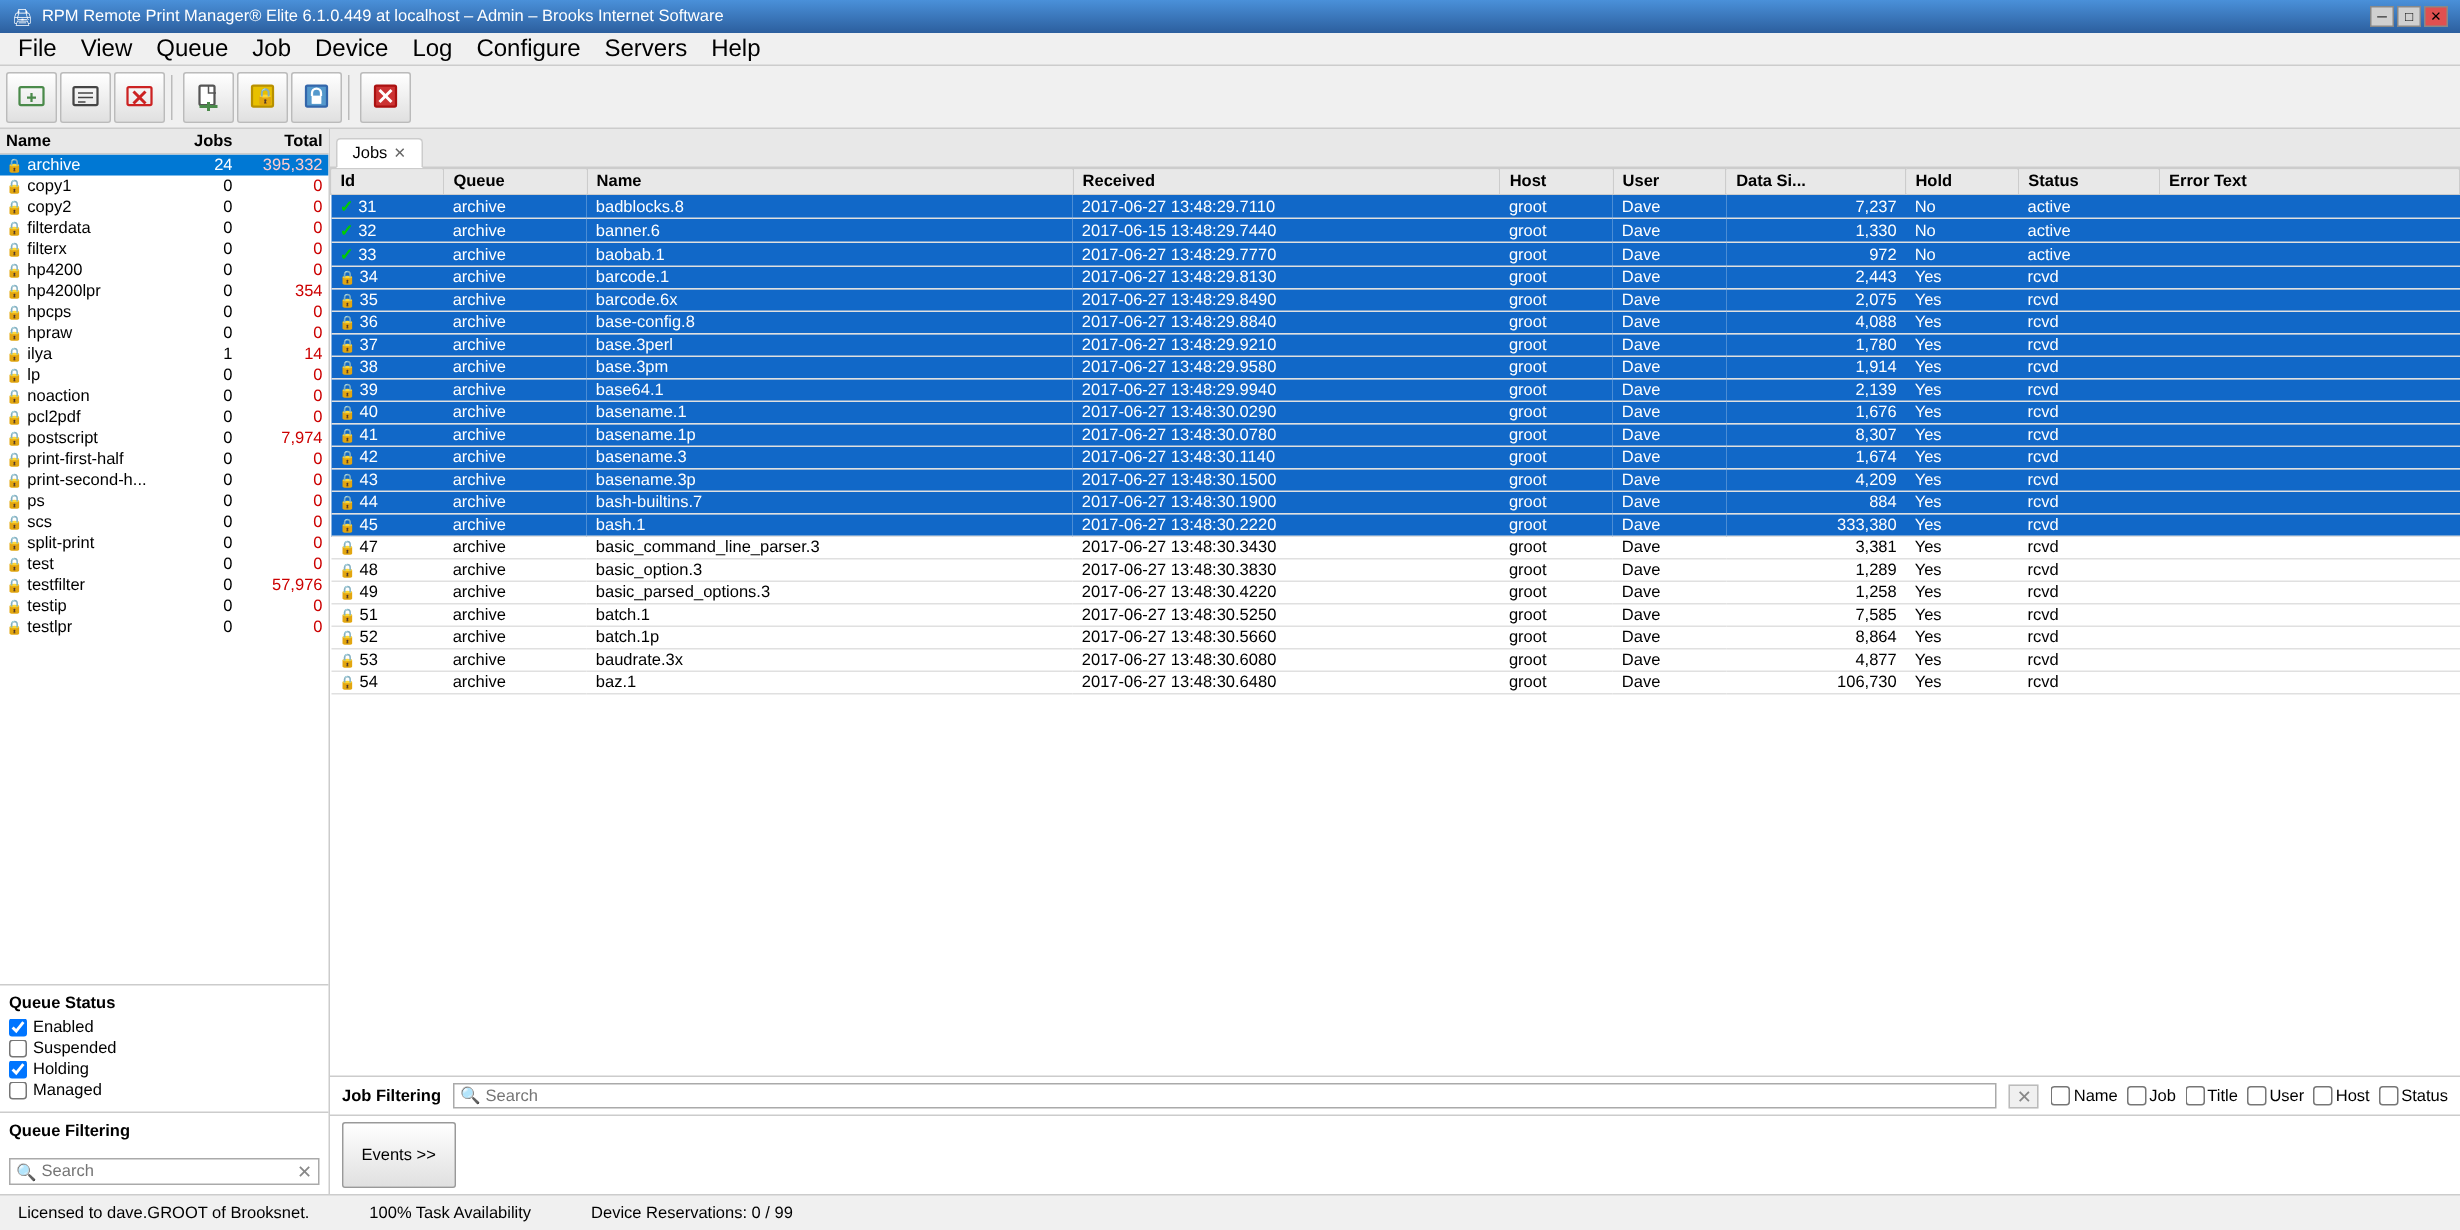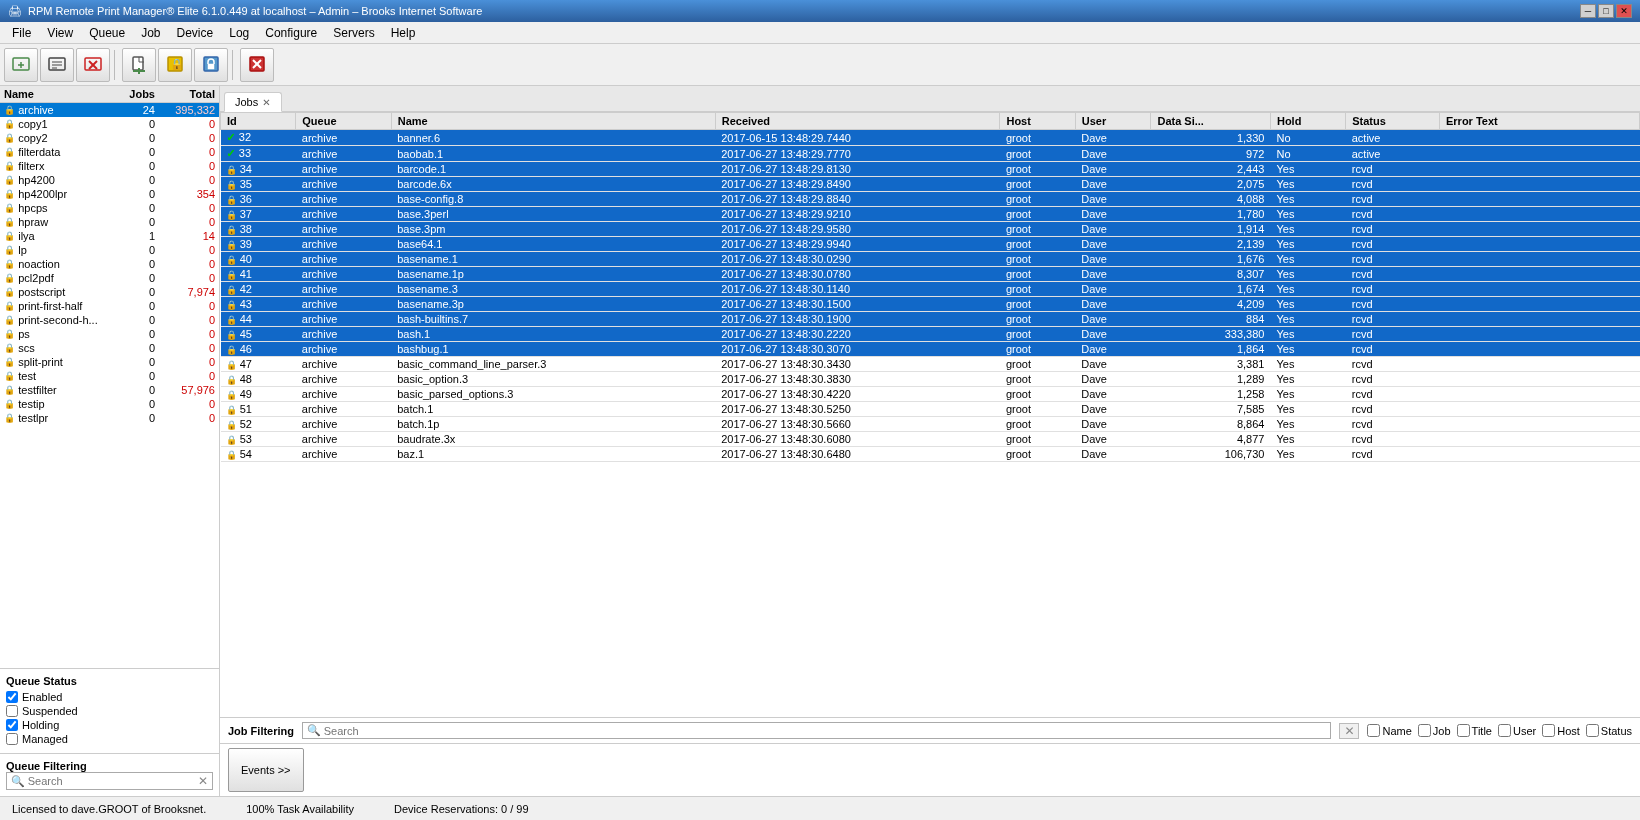--- a/index.html
+++ b/index.html
@@ -7,21 +7,21 @@
     
     
     #titlebar { background: linear-gradient(to bottom, #4a90d9, #2c5f9e); color: white; height: 22px; display: flex; align-items: center; padding: 0 8px; font-size: 11px; justify-content: space-between; }
     #titlebar .title { display: flex; align-items: center; gap: 6px; }
     #titlebar .controls { display: flex; gap: 2px; }
     #titlebar .ctrl-btn { width: 16px; height: 14px; background: #d0d0d0; border: 1px solid #888; font-size: 9px; display: flex; align-items: center; justify-content: center; cursor: pointer; color: #000; }
     #titlebar .ctrl-btn.close { background: #e05050; }
 
     
     #menubar { background: #f0f0f0; border-bottom: 1px solid #ccc; height: 22px; display: flex; align-items: center; padding: 0 4px; }
-    .menu-item { padding: 2px 8px; cursor: pointer; font-size: 12px; }
+    .menu-item { padding: 2px 8px; cursor: pointer; font-size: 16px; }
 
     
     #toolbar { background: #f0f0f0; border-bottom: 1px solid #ccc; height: 42px; display: flex; align-items: center; padding: 2px 4px; gap: 2px; }
     .tb-btn { width: 34px; height: 34px; border: 1px solid #bbb; background: linear-gradient(to bottom, #fff, #e0e0e0); display: flex; align-items: center; justify-content: center; cursor: pointer; border-radius: 2px; font-size: 16px; }
     .tb-separator { width: 4px; height: 30px; border-left: 1px solid #bbb; margin: 0 2px; }
 
     
     #main { display: flex; height: calc(820px - 22px - 22px - 42px - 24px); }
 
     
@@ -37,21 +37,21 @@
     
     #queue-list { overflow-y: auto; flex: 1; }
 
     
     #queue-status { border-top: 1px solid #ccc; padding: 6px; }
     #queue-status .section-title { font-weight: bold; font-size: 11px; margin-bottom: 4px; }
     .checkbox-row { display: flex; align-items: center; gap: 4px; font-size: 11px; margin-bottom: 2px; }
     .checkbox-row input[type=checkbox] { width: 12px; height: 12px; }
 
     #queue-filtering { border-top: 1px solid #ccc; padding: 6px; }
-    #queue-filtering .section-title { font-weight: bold; font-size: 11px; margin-bottom: 0; }
+    #queue-filtering .section-title { font-weight: bold; font-size: 11px; margin-bottom: 12px; }
     .search-box { display: flex; align-items: center; border: 1px solid #aaa; background: white; padding: 1px 4px; gap: 3px; }
     .search-box input { border: none; outline: none; font-size: 11px; flex: 1; }
     .search-clear { cursor: pointer; color: #888; font-size: 12px; }
 
     
     #right-panel { flex: 1; display: flex; flex-direction: column; background: white; }
 
     
     #tab-bar { background: #e8e8e8; border-bottom: 1px solid #ccc; height: 26px; display: flex; align-items: flex-end; padding: 0 4px; }
     .tab { display: flex; align-items: center; gap: 4px; padding: 3px 10px; border: 1px solid #ccc; border-bottom: none; background: #f8f8f8; cursor: pointer; font-size: 11px; margin-right: 2px; border-radius: 3px 3px 0 0; }
@@ -413,20 +413,32 @@
             <th>Received</th>
             <th>Host</th>
             <th>User</th>
             <th>Data Si...</th>
             <th>Hold</th>
             <th>Status</th>
             <th style="width:200px">Error Text</th>
           </tr>
         </thead>
         <tbody id="jobs-tbody">
+        <tr class="highlighted">
+              <td><span style="color:#00cc00;font-weight:bold">✓</span> 31</td>
+              <td>archive</td>
+              <td>badblocks.8</td>
+              <td>2017-06-27 13:48:29.7110</td>
+              <td>groot</td>
+              <td>Dave</td>
+              <td class="numeric">7,237</td>
+              <td>No</td>
+              <td>active</td>
+              <td></td>
+            </tr>
             <tr class="highlighted">
               <td><span style="color:#00cc00;font-weight:bold">✓</span> 32</td>
               <td>archive</td>
               <td>banner.6</td>
               <td>2017-06-15 13:48:29.7440</td>
               <td>groot</td>
               <td>Dave</td>
               <td class="numeric">1,330</td>
               <td>No</td>
               <td>active</td>
@@ -577,32 +589,20 @@
               <td></td>
             </tr>
             <tr class="highlighted">
               <td><span style="font-size: 9px; margin-right: 2px;">🔒</span>45</td>
               <td>archive</td>
               <td>bash.1</td>
               <td>2017-06-27 13:48:30.2220</td>
               <td>groot</td>
               <td>Dave</td>
               <td class="numeric">333,380</td>
-              <td>Yes</td>
-              <td>rcvd</td>
-              <td></td>
-            </tr>
-            <tr class="highlighted">
-              <td><span style="font-size: 9px; margin-right: 2px;">🔒</span>46</td>
-              <td>archive</td>
-              <td>bashbug.1</td>
-              <td>2017-06-27 13:48:30.3070</td>
-              <td>groot</td>
-              <td>Dave</td>
-              <td class="numeric">1,864</td>
               <td>Yes</td>
               <td>rcvd</td>
               <td></td>
             </tr>
             <tr class="normal">
               <td><span style="font-size: 9px; margin-right: 2px;">🔒</span>47</td>
               <td>archive</td>
               <td>basic_command_line_parser.3</td>
               <td>2017-06-27 13:48:30.3430</td>
               <td>groot</td>

